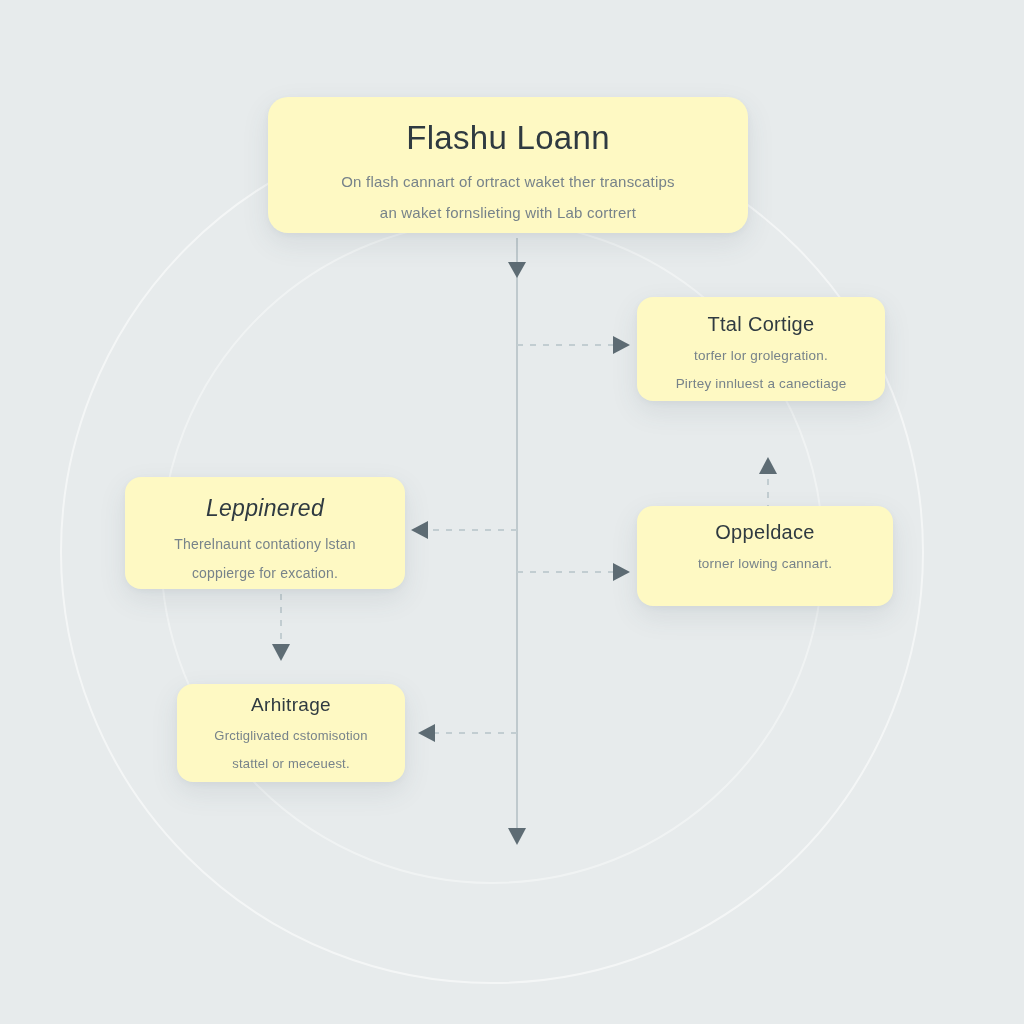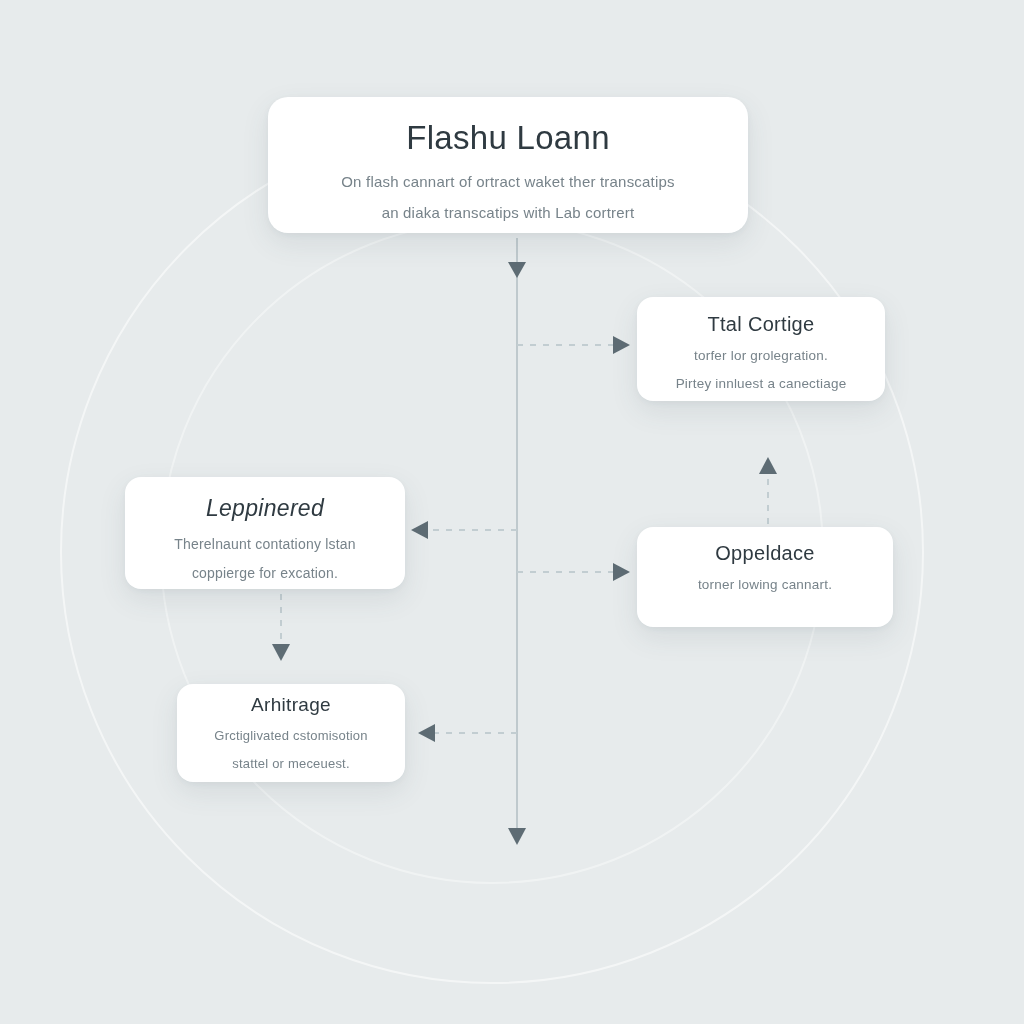--- a/index.html
+++ b/index.html
@@ -30,21 +30,21 @@
     left: 160px; top: 220px;
     width: 660px; height: 660px;
     border: 2px solid rgba(255,255,255,0.40);
   }
   svg.connectors {
     position: absolute;
     left: 0; top: 0;
   }
   .card {
     position: absolute;
-    background: #ffffff;
+    background: #fef9c3;
     border-radius: 16px;
     box-shadow: 0 10px 28px rgba(60, 80, 90, 0.10), 0 2px 6px rgba(60,80,90,0.05);
     text-align: center;
     box-sizing: border-box;
   }
   .card-title {
     color: #2f3a41;
     font-weight: 500;
     letter-spacing: 0.3px;
   }
@@ -76,21 +76,21 @@
   .card.n1 {
     left: 125px; top: 477px;
     width: 280px; height: 112px;
     padding-top: 18px;
   }
   .card.n1 .card-title { font-size: 23px; margin-bottom: 12px; font-style: italic; }
   .card.n1 .card-sub { font-size: 14px; line-height: 20px; }
 
   
   .card.n2 {
-    left: 637px; top: 527px;
+    left: 637px; top: 506px;
     width: 256px; height: 100px;
     padding-top: 15px;
   }
   .card.n2 .card-title { font-size: 20px; margin-bottom: 10px; }
   .card.n2 .card-sub { font-size: 13.5px; line-height: 19px; }
 
   
   .card.n3 {
     left: 177px; top: 684px;
     width: 228px; height: 98px;
@@ -128,21 +128,21 @@
     <line x1="517" y1="733" x2="435" y2="733" stroke="#c2cdd1" stroke-width="2" stroke-dasharray="6 7"></line>
     <polygon points="435,724 435,742 418,733" fill="#5e6c74"></polygon>
 
     <line x1="768" y1="524" x2="768" y2="474" stroke="#c2cdd1" stroke-width="2" stroke-dasharray="6 7"></line>
     <polygon points="759,474 777,474 768,457" fill="#5e6c74"></polygon>
   </svg>
 
   <div class="card root">
     <div class="card-title">Flashu Loann</div>
     <div class="card-sub">On flash cannart of ortract waket ther transcatips</div>
-    <div class="card-sub">an diaka transcatips with Lab cortrert</div>
+    <div class="card-sub">an waket fornslieting with Lab cortrert</div>
   </div>
 
   <div class="card n0">
     <div class="card-title">Ttal Cortige</div>
     <div class="card-sub">torfer lor grolegration.</div>
     <div class="card-sub">Pirtey innluest a canectiage</div>
   </div>
 
   <div class="card n1">
     <div class="card-title">Leppinered</div>

